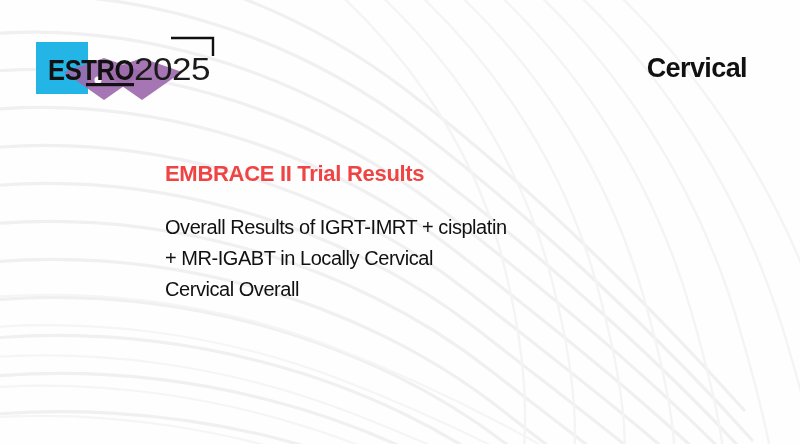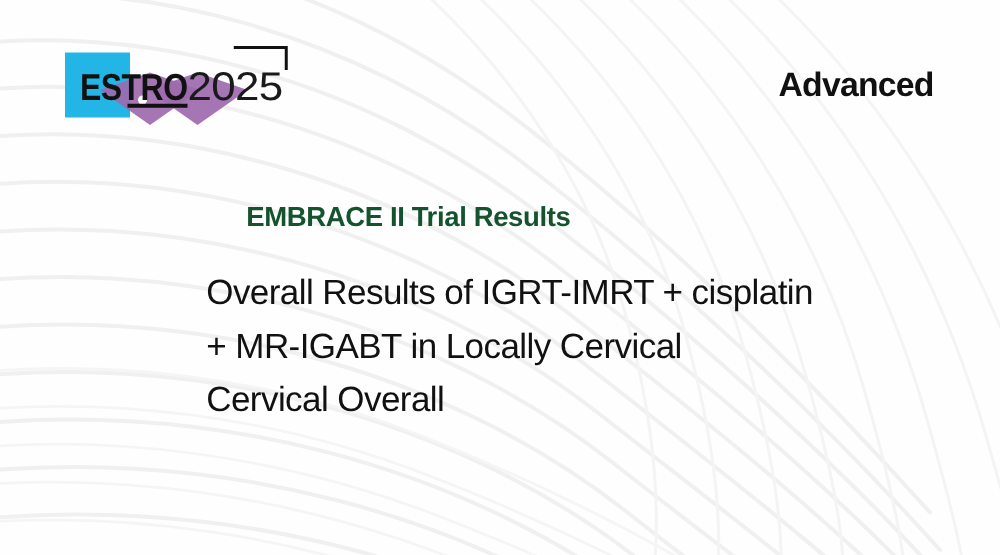--- a/index.html
+++ b/index.html
@@ -30,21 +30,21 @@
     position: absolute;
     inset: 0;
     z-index: 0;
     pointer-events: none;
   }
   #bg-pattern svg { display:block; width:800px; height:444px; }
 
   
   #estro-logo {
     position: absolute;
-    left: 46px;
+    left: 30px;
     top: 32px;
     width: 200px;
     height: 78px;
     z-index: 3;
   }
   #estro-logo svg { display:block; width:200px; height:78px; }
 
   
   #oncodaily {
     position: absolute;
@@ -64,30 +64,29 @@
     position: absolute;
     left: 165px;
     top: 162px;
     z-index: 3;
     width: 600px;
   }
 
   #headline {
     font-size: 22px;
     font-weight: bold;
-    color: #14532d;
+    color: #ef4444;
     letter-spacing: -0.3px;
     line-height: 1.1;
     white-space: nowrap;
-    margin-left: 32px;
   }
 
   #subhead {
     margin-top: 26px;
-    font-size: 28px;
+    font-size: 20px;
     font-weight: normal;
     color: #111111;
     letter-spacing: -0.45px;
     line-height: 1.54;
   }
   #subhead .line { white-space: nowrap; display:block; }
 </style>
 </head>
 <body>
 
@@ -144,21 +143,21 @@
       <path d="M 141 6 L 183 6 L 183 24" fill="none" stroke="#111111" stroke-width="2.4"></path>
 
       <text x="18" y="48" font-family="'Liberation Sans', sans-serif" font-size="30" font-weight="bold" letter-spacing="-0.5" fill="#111111" textLength="86" lengthAdjust="spacingAndGlyphs">ESTRO</text>
 
       <rect x="56" y="51" width="48" height="3.2" fill="#111111"></rect>
 
       <text x="104" y="48" font-family="'Liberation Sans', sans-serif" font-size="32" font-weight="400" letter-spacing="-0.5" fill="#1a1a1a" textLength="76" lengthAdjust="spacingAndGlyphs">2025</text>
     </svg>
   </div>
 
-  <div id="oncodaily">Advanced</div>
+  <div id="oncodaily">Cervical</div>
 
   <div id="text-block">
     <div id="headline">EMBRACE II Trial Results</div>
     <div id="subhead">
       <span class="line">Overall Results of IGRT-IMRT + cisplatin</span>
       <span class="line">+ MR-IGABT in Locally Cervical</span>
       <span class="line">Cervical Overall</span>
     </div>
   </div>
 

